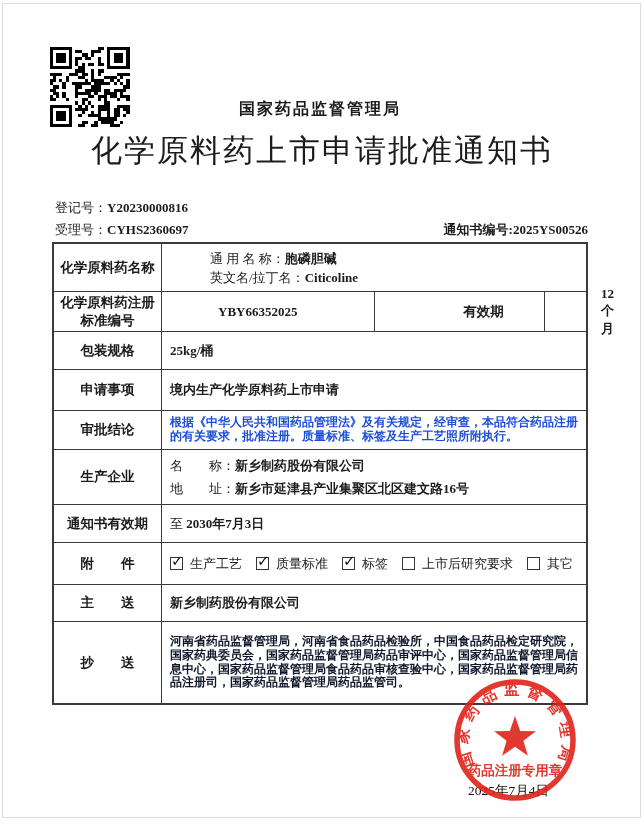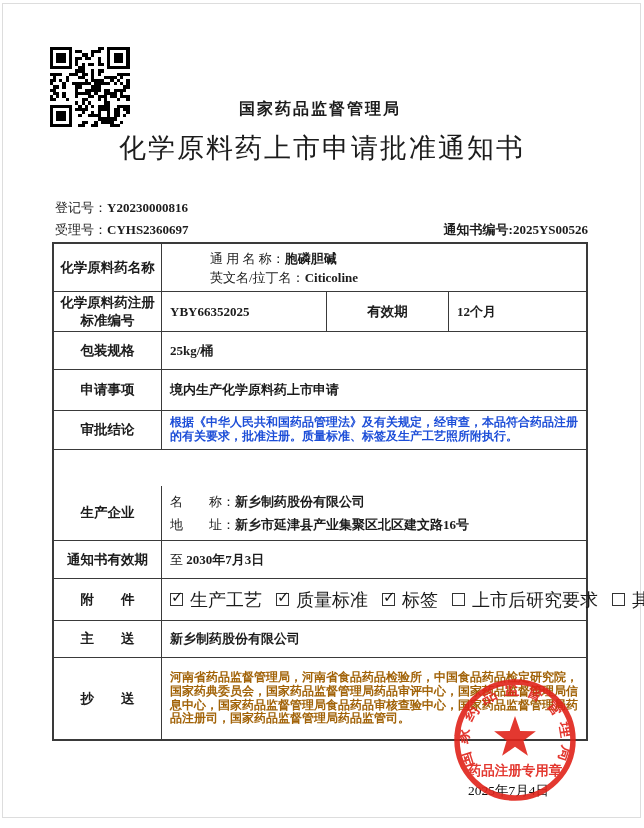--- a/index.html
+++ b/index.html
@@ -7,21 +7,21 @@
         font-family:"Liberation Serif","DejaVu Serif",serif;color:#1c1c1c;}
   .page-edge{position:absolute;left:2px;top:3px;width:637px;height:813px;
              border:1px solid #dddddd;pointer-events:none;}
   
   #qr{position:absolute;left:49px;top:47px;width:81px;height:80px;}
   
   .org-title{position:absolute;left:52px;top:99px;width:536px;text-align:center;
              font-family:"Liberation Sans","DejaVu Sans",sans-serif;
              font-weight:bold;font-size:16px;letter-spacing:2px;}
   .doc-title{position:absolute;left:0;top:130px;width:644px;text-align:center;
-             font-size:27px;letter-spacing:2px;font-weight:normal;}
+             font-size:31px;letter-spacing:2px;font-weight:normal;}
   
   .meta{position:absolute;font-size:13px;}
   .meta b{font-weight:bold;}
   #meta-reg{left:55px;top:199px;}
   #meta-accept{left:55px;top:221px;}
   #meta-notice{right:56px;top:221px;font-weight:bold;}
   
   .doc-table{position:absolute;left:52px;top:242px;width:536px;
              border:2px solid #3a3a3a;box-sizing:border-box;font-size:13px;}
   .trow{display:flex;border-bottom:1.5px solid #3a3a3a;box-sizing:border-box;}
@@ -32,27 +32,27 @@
   .ccell{flex:1;padding:2px 8px;display:flex;flex-direction:column;justify-content:center;
          box-sizing:border-box;min-width:0;}
   .subcell{border-right:1.5px solid #3a3a3a;box-sizing:border-box;display:flex;
            align-items:center;padding:0 8px;}
   .subcell:last-child{border-right:none;}
   .kv{line-height:19px;}
   .kv .k{font-weight:normal;}
   .kv .v{font-weight:bold;}
   .bold-val{font-weight:bold;}
   .small-just{font-size:12px;line-height:13.6px;text-align:justify;font-weight:bold;color:#1d4ed8;}
-  .cc-text{font-size:12px;line-height:13.6px;text-align:justify;font-weight:bold;color:#a16207;}
-  
-  .r1{height:48px;gap:40px;} .r2{height:40px;} .r3{height:38px;} .r4{height:41px;}
-  .r5{height:39px;} .r6{height:55px;margin-top:36px;} .r7{height:38px;} .r8{height:42px;}
+  .cc-text{font-size:12px;line-height:13.6px;text-align:justify;font-weight:bold;color:#0f172a;}
+  
+  .r1{height:48px;gap:40px;} .r2{height:40px;gap:48px;} .r3{height:38px;} .r4{height:41px;}
+  .r5{height:39px;} .r6{height:55px;} .r7{height:38px;} .r8{height:42px;}
   .r9{height:37px;} .r10{height:81px;} .r11{height:51px;}
   
-  .attach-line{display:flex;align-items:center;white-space:nowrap;font-size:18px;}
+  .attach-line{display:flex;align-items:center;white-space:nowrap;font-size:13px;}
   .cb{display:inline-block;width:11px;height:11px;border:1.5px solid #333;margin-right:7px;
       position:relative;flex:0 0 auto;background:#fff;}
   .cb.checked::after{content:"✓";position:absolute;left:0px;top:-6px;font-size:15px;
       font-weight:bold;color:#111;font-family:"DejaVu Sans",sans-serif;}
   .attach-item{margin-right:14px;display:inline-flex;align-items:center;}
   
   #seal{position:absolute;left:450px;top:676px;width:130px;height:132px;opacity:0.9;z-index:3;}
   #date{position:absolute;left:468px;top:782px;font-size:13.5px;z-index:2;color:#111;}
 </style>
 </head>

